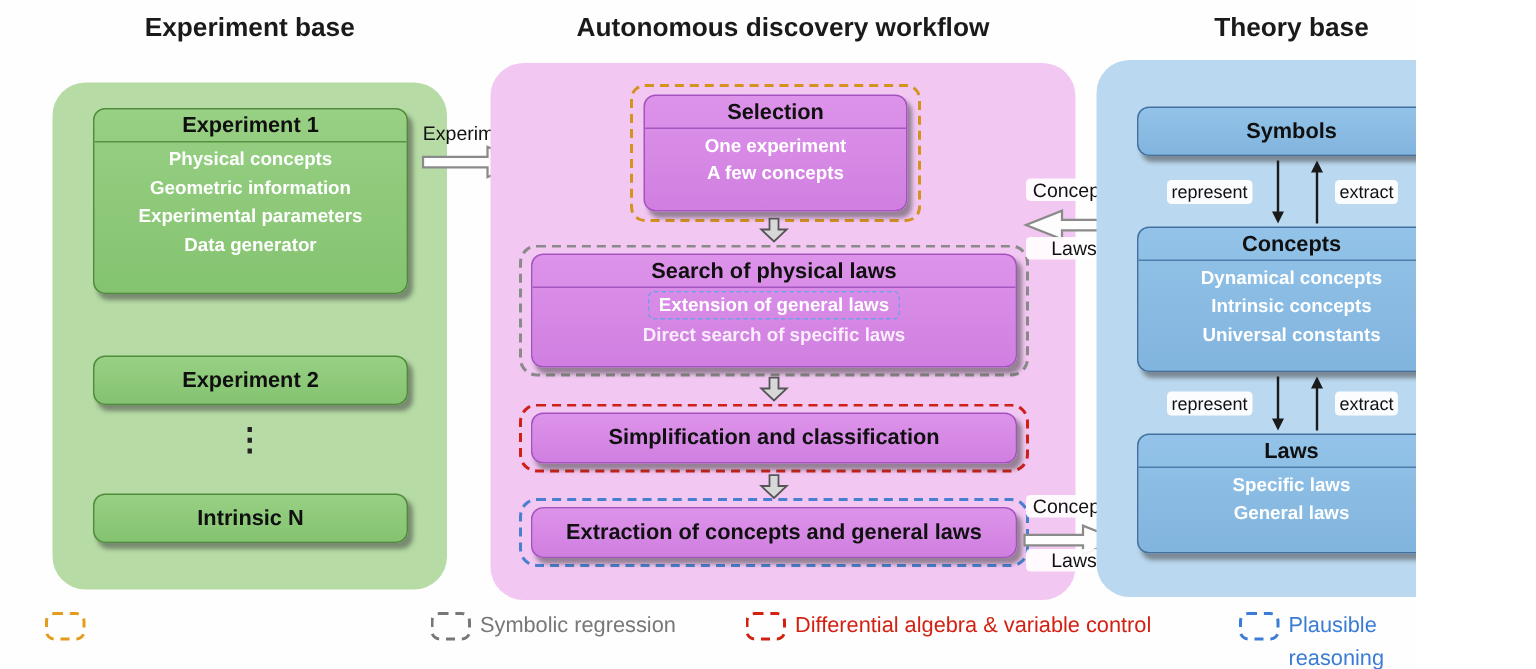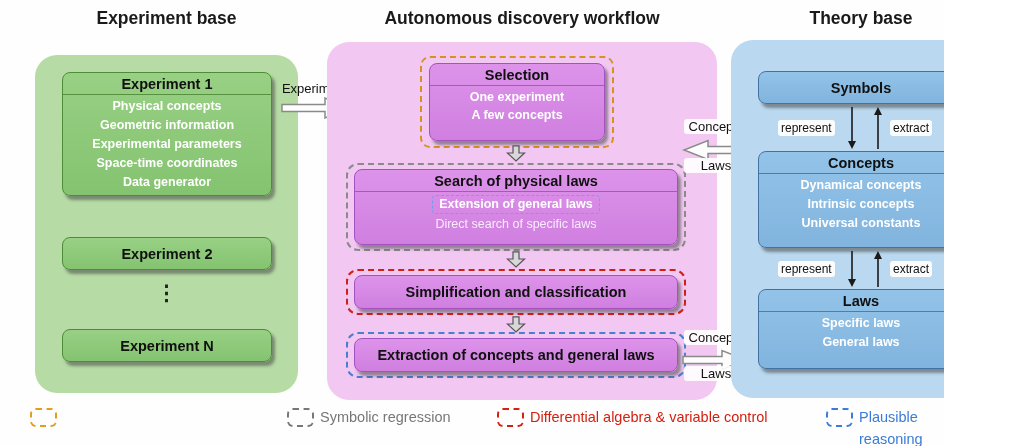--- a/index.html
+++ b/index.html
@@ -24,51 +24,50 @@
   .dashed { position:absolute; border-radius:12px; }
   .dashed-orange { border:2.5px dashed #d4921e; border-radius:10px; }
   .dashed-gray   { border:2.5px dashed #8a8a8a; }
   .dashed-red    { border:2.5px dashed #cf2018; }
   .dashed-blue   { border:2.5px dashed #4a7fd0; }
   .flow-label { position:absolute; font-size:13px; color:#111; text-align:center; }
   .edge-label { position:absolute; font-size:12px; color:#111; background:rgba(255,255,255,.92); padding:0 3px; border-radius:3px; line-height:16px; }
   .dots { position:absolute; text-align:center; font-size:21px; font-weight:700; color:#222; letter-spacing:1px; }
   .ext-wrap { text-align:center; margin-top:2px; }
   .ext-boxed { display:inline-block; border:1.8px dashed #6f9fe8; border-radius:4px; padding:0 6px; color:#fff; font-weight:700; font-size:12.5px; line-height:17px; }
-  .faded-item { text-align:center; color:rgba(255,255,255,.85); font-weight:400; font-size:12.5px; line-height:17px; margin-top:2px; }
+  .faded-item { text-align:center; color:rgba(255,255,255,.85); font-weight:700; font-size:12.5px; line-height:17px; margin-top:2px; }
   .legend-icon { position:absolute; width:27px; height:19px; border-radius:6px; border:2.5px dashed #888; top:408px; }
   .legend-label { position:absolute; top:406px; font-size:14.5px; font-weight:500; line-height:22px; }
 </style>
 </head>
 <body>
 
 <div class="canvas">
 
   <div class="panel-title" style="left:35px;width:263px">Experiment base</div>
   <div class="panel-title" style="left:327px;width:390px">Autonomous discovery workflow</div>
   <div class="panel-title" style="left:731px;width:260px">Theory base</div>
 
   <div class="panel panel-green" style="left:35px;top:55px;width:263px;height:338px"></div>
 
   <div class="box green-box" style="left:62px;top:72px;width:210px;height:124px">
     <div class="box-title sep-green">Experiment 1</div>
     <div style="padding-top:2px">
       <div class="white-item">Physical concepts</div>
       <div class="white-item">Geometric information</div>
       <div class="white-item">Experimental parameters</div>
-      <div class="white-item">Space-time coordinates</div>
       <div class="white-item">Data generator</div>
     </div>
   </div>
 
   <div class="box green-box center-box" style="left:62px;top:237px;width:210px;height:33px">Experiment 2</div>
 
   <div class="dots" style="left:62px;top:281px;width:210px">⋮</div>
 
-  <div class="box green-box center-box" style="left:62px;top:329px;width:210px;height:33px">Experiment N</div>
+  <div class="box green-box center-box" style="left:62px;top:329px;width:210px;height:33px">Intrinsic N</div>
 
   <div class="flow-label" style="left:272px;top:81px;width:92px">Experiments</div>
   <svg class="abs" style="left:281px;top:95px" width="72" height="26" viewBox="0 0 72 26">
     <polygon points="1,9.5 44,9.5 44,3 70,13 44,23 44,16.5 1,16.5" fill="#fdfdfd" stroke="#8a8a8a" stroke-width="1.5"></polygon>
   </svg>
 
   <div class="panel panel-pink" style="left:327px;top:42px;width:390px;height:358px"></div>
 
   <div class="dashed dashed-orange" style="left:420px;top:56px;width:194px;height:92px"></div>
   <div class="box purple-box" style="left:429px;top:63px;width:176px;height:78px">

